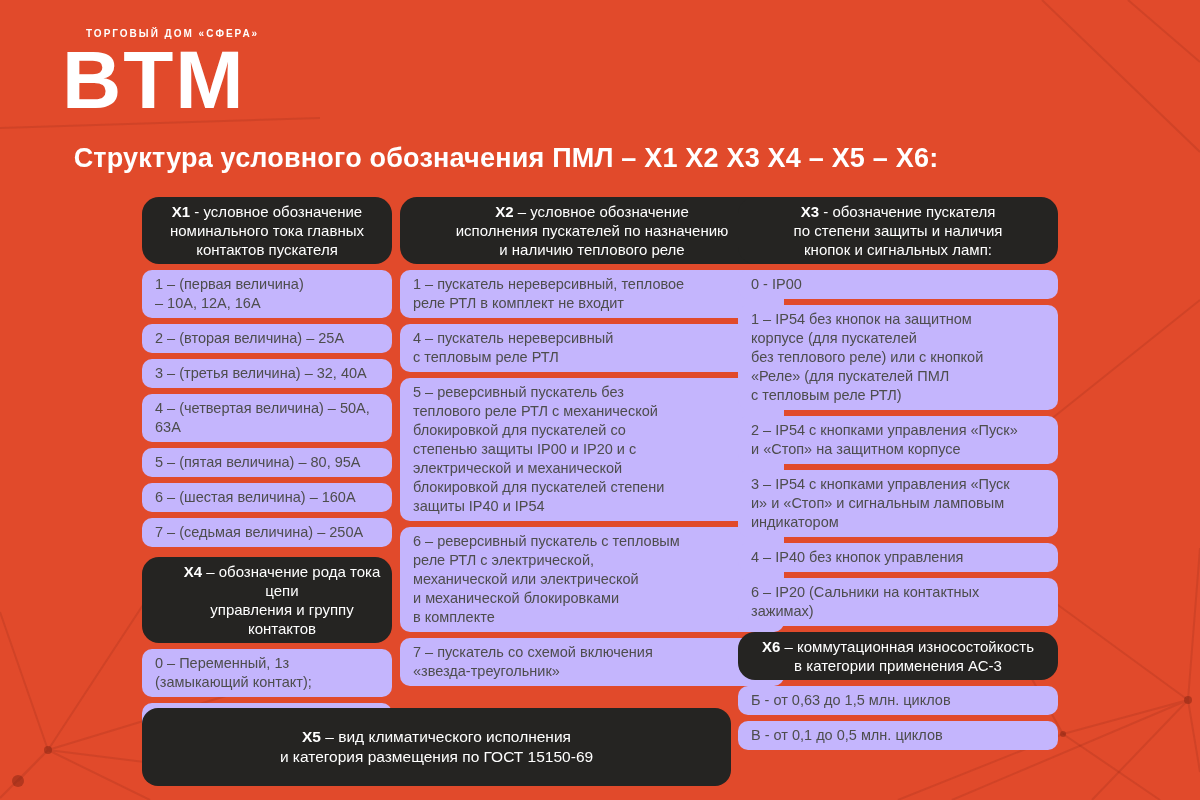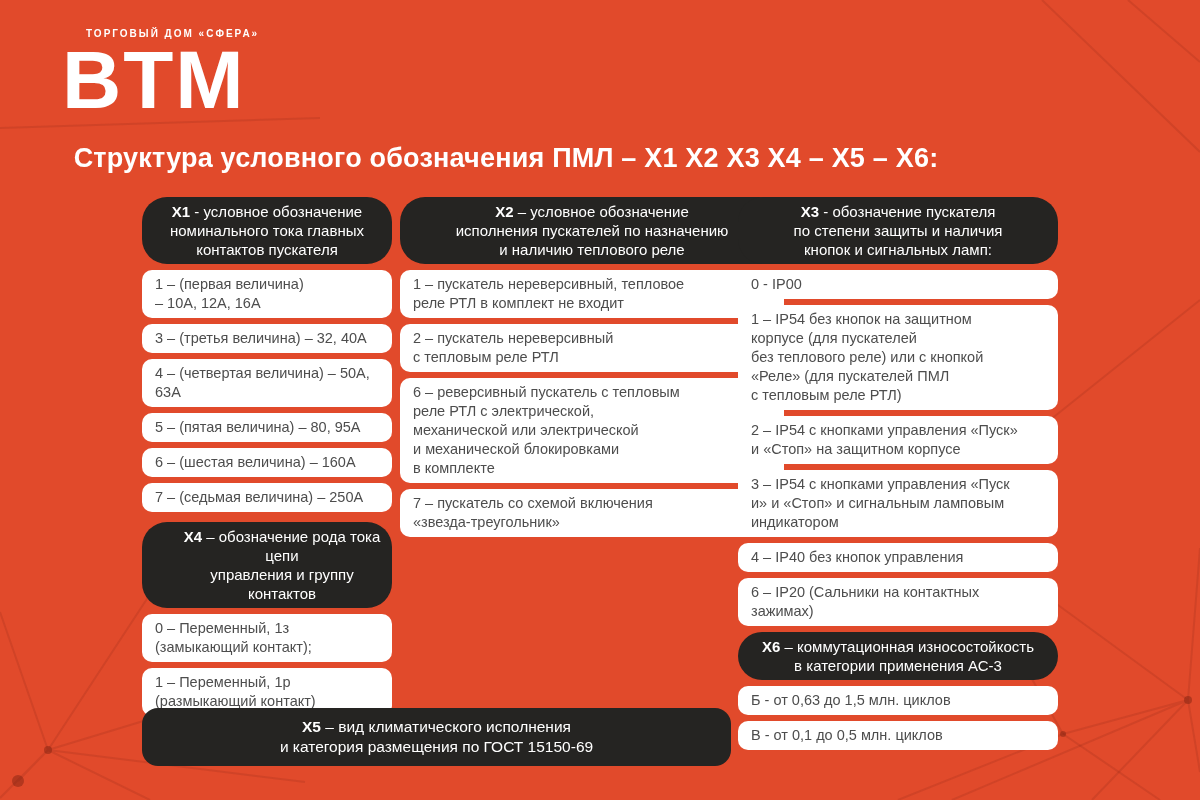--- a/index.html
+++ b/index.html
@@ -27,36 +27,36 @@
   .page-title {
     position:absolute; top:143px; left:0; width:1012px;
     text-align:center; color:#fff; font-size:27px; font-weight:bold;
     letter-spacing:0.2px;
   }
   .col { position:absolute; display:flex; flex-direction:column; gap:6px; }
   .col-1 { left:142px; top:197px; width:250px; }
   .col-2 { left:400px; top:197px; width:384px; }
   .col-3 { left:738px; top:197px; width:320px; }
   .card {
-    background:#ffffff; border-radius:10px;
+    background:#c4b5fd; border-radius:10px;
     padding:5px 13px; color:#4D4D4D;
     font-size:14.5px; line-height:19px;
     white-space:pre-line;
   }
   .card-dark {
-    background:#252422; border-radius:25px;
+    background:#252422; border-radius:17px;
     padding:5px 10px; color:#FFFFFF; text-align:center;
     font-size:15px; line-height:19px;
     white-space:pre-line;
   }
   .card-dark b { font-weight:bold; }
   .mt4 { margin-top:4px;padding-left:40px; }
   .mt8 { }
   .x5-card {
-    position:absolute; left:142px; top:708px; width:589px; height:58px;
+    position:absolute; left:142px; top:708px; width:589px; height:78px;
     background:#252422; border-radius:16px;
     display:flex; align-items:center; justify-content:center;
     color:#fff; font-size:15.5px; line-height:20px; text-align:center;
     white-space:pre-line;
   }
 </style>
 </head>
 <body>
 
 <svg class="plexus" viewBox="0 0 1200 800" xmlns="http://www.w3.org/2000/svg">
@@ -84,42 +84,50 @@
 </div>
 
 <div class="page-title">Структура условного обозначения ПМЛ – Х1 Х2 Х3 Х4 – Х5 – Х6:</div>
 
 <div class="col col-1">
   <div class="card-dark"><b>Х1</b><span> - условное обозначение
 номинального тока главных
 контактов пускателя</span></div>
   <div class="card">1 – (первая величина)
 – 10А, 12А, 16А</div>
+  <div class="card">2 – (вторая величина) – 25А</div>
   <div class="card">3 – (третья величина) – 32, 40А</div>
   <div class="card">4 – (четвертая величина) – 50А,
 63А</div>
   <div class="card">5 – (пятая величина) – 80, 95А</div>
   <div class="card">6 – (шестая величина) – 160А</div>
   <div class="card">7 – (седьмая величина) – 250А</div>
   <div class="card-dark mt4"><b>Х4</b><span> – обозначение рода тока цепи
 управления и группу контактов</span></div>
   <div class="card">0 – Переменный, 1з
 (замыкающий контакт);</div>
   <div class="card">1 – Переменный, 1р
 (размыкающий контакт)</div>
 </div>
 
 <div class="col col-2">
   <div class="card-dark"><b>Х2</b><span> – условное обозначение
 исполнения пускателей по назначению
 и наличию теплового реле</span></div>
   <div class="card">1 – пускатель нереверсивный, тепловое
 реле РТЛ в комплект не входит</div>
-  <div class="card">2 – пускатель нереверсивный
+  <div class="card">4 – пускатель нереверсивный
 с тепловым реле РТЛ</div>
+  <div class="card">5 – реверсивный пускатель без
+теплового реле РТЛ с механической
+блокировкой для пускателей со
+степенью защиты IP00 и IP20 и с
+электрической и механической
+блокировкой для пускателей степени
+защиты IP40 и IP54</div>
   <div class="card">6 – реверсивный пускатель с тепловым
 реле РТЛ с электрической,
 механической или электрической
 и механической блокировками
 в комплекте</div>
   <div class="card">7 – пускатель со схемой включения
 «звезда-треугольник»</div>
 </div>
 
 <div class="col col-3">

